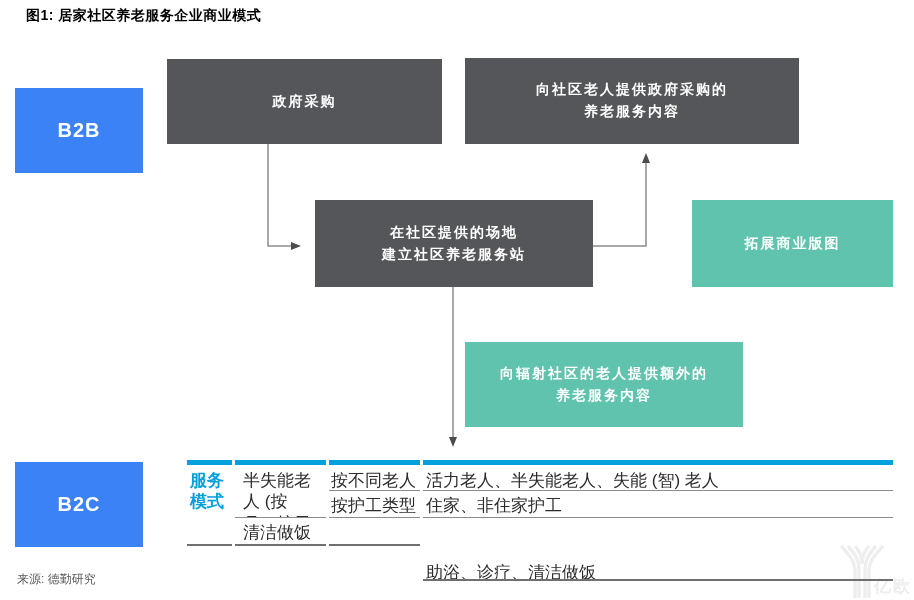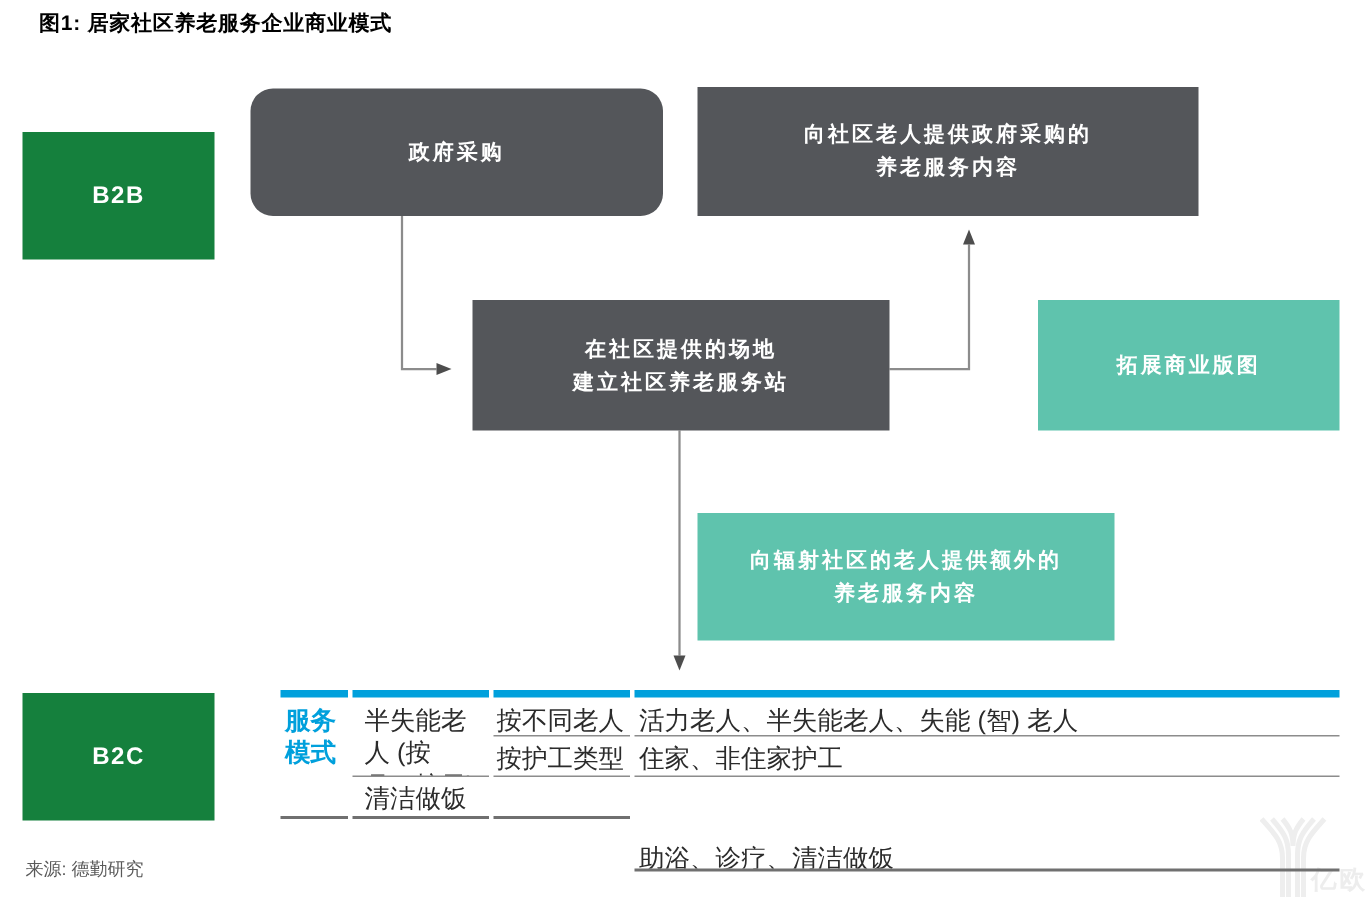--- a/index.html
+++ b/index.html
@@ -12,23 +12,23 @@
     letter-spacing:.5px;
     margin-left:12px;
   }
   .box{
     position:absolute;display:flex;align-items:center;justify-content:center;
     text-align:center;color:#fff;font-weight:bold;box-sizing:border-box;
     white-space:pre-line;z-index:2;
   }
   .dark{background:#54565a;font-size:14px;letter-spacing:2px;line-height:1.55;}
   .teal{background:#5fc3ad;font-size:14px;letter-spacing:2px;line-height:1.55;}
-  .blue{background:#15803d;font-size:16px;letter-spacing:1px;}
+  .blue{background:#3b82f6;font-size:20px;letter-spacing:1px;}
   .b2b{left:15px;top:88px;width:128px;height:85px;}
-  .gov{left:167px;top:59px;width:275px;height:85px;border-radius:15px;}
+  .gov{left:167px;top:59px;width:275px;height:85px;}
   .topright{left:465px;top:58px;width:334px;height:86px;}
   .mid{left:315px;top:200px;width:278px;height:87px;}
   .expand{left:692px;top:200px;width:201px;height:87px;}
   .extra{left:465px;top:342px;width:278px;height:85px;}
   .b2c{left:15px;top:462px;width:128px;height:85px;}
   .connectors{position:absolute;left:0;top:0;z-index:1;pointer-events:none;}
   .svc-table{
     position:absolute;left:187px;top:460px;width:706px;z-index:2;
     display:grid;grid-template-columns:45px 91px 91px auto;column-gap:3px;
     grid-template-rows:31px 27px 28px;font-size:17px;color:#2b2b2b;

